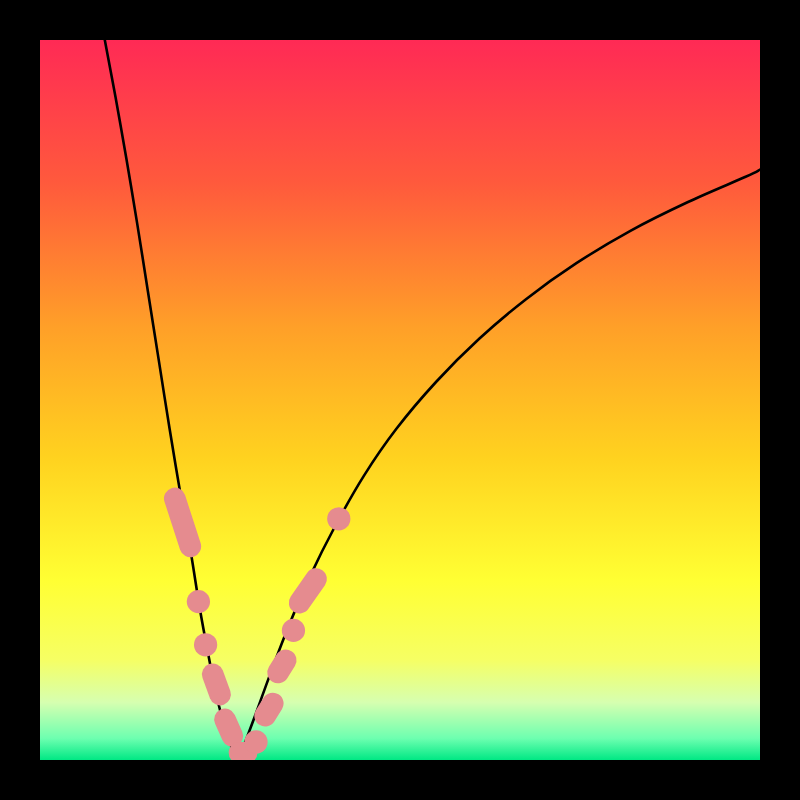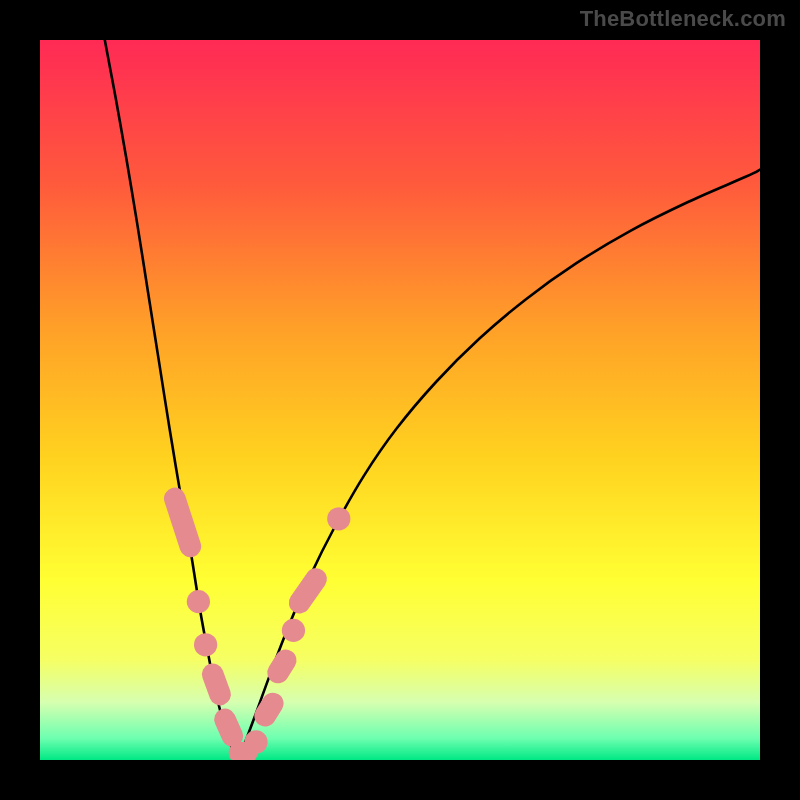--- a/index.html
+++ b/index.html
@@ -34,21 +34,20 @@
     letter-spacing: 0.2px;
     user-select: none;
   }
   svg { display: block; }
 </style>
 </head>
 <body>
 
 <div class="stage">
 
-  <div class="watermark">TheBottleneck.com</div>
 
   <div class="plot">
     <svg id="chart-svg" viewBox="0 0 720 720" width="720" height="720" preserveAspectRatio="none">
       <defs>
         <linearGradient id="bg-grad" x1="0" y1="0" x2="0" y2="1">
             <stop offset="0.00%" stop-color="#ff2a55"></stop>
             <stop offset="20.00%" stop-color="#ff5a3c"></stop>
             <stop offset="40.00%" stop-color="#ffa028"></stop>
             <stop offset="58.00%" stop-color="#ffd21f"></stop>
             <stop offset="75.00%" stop-color="#ffff33"></stop>

